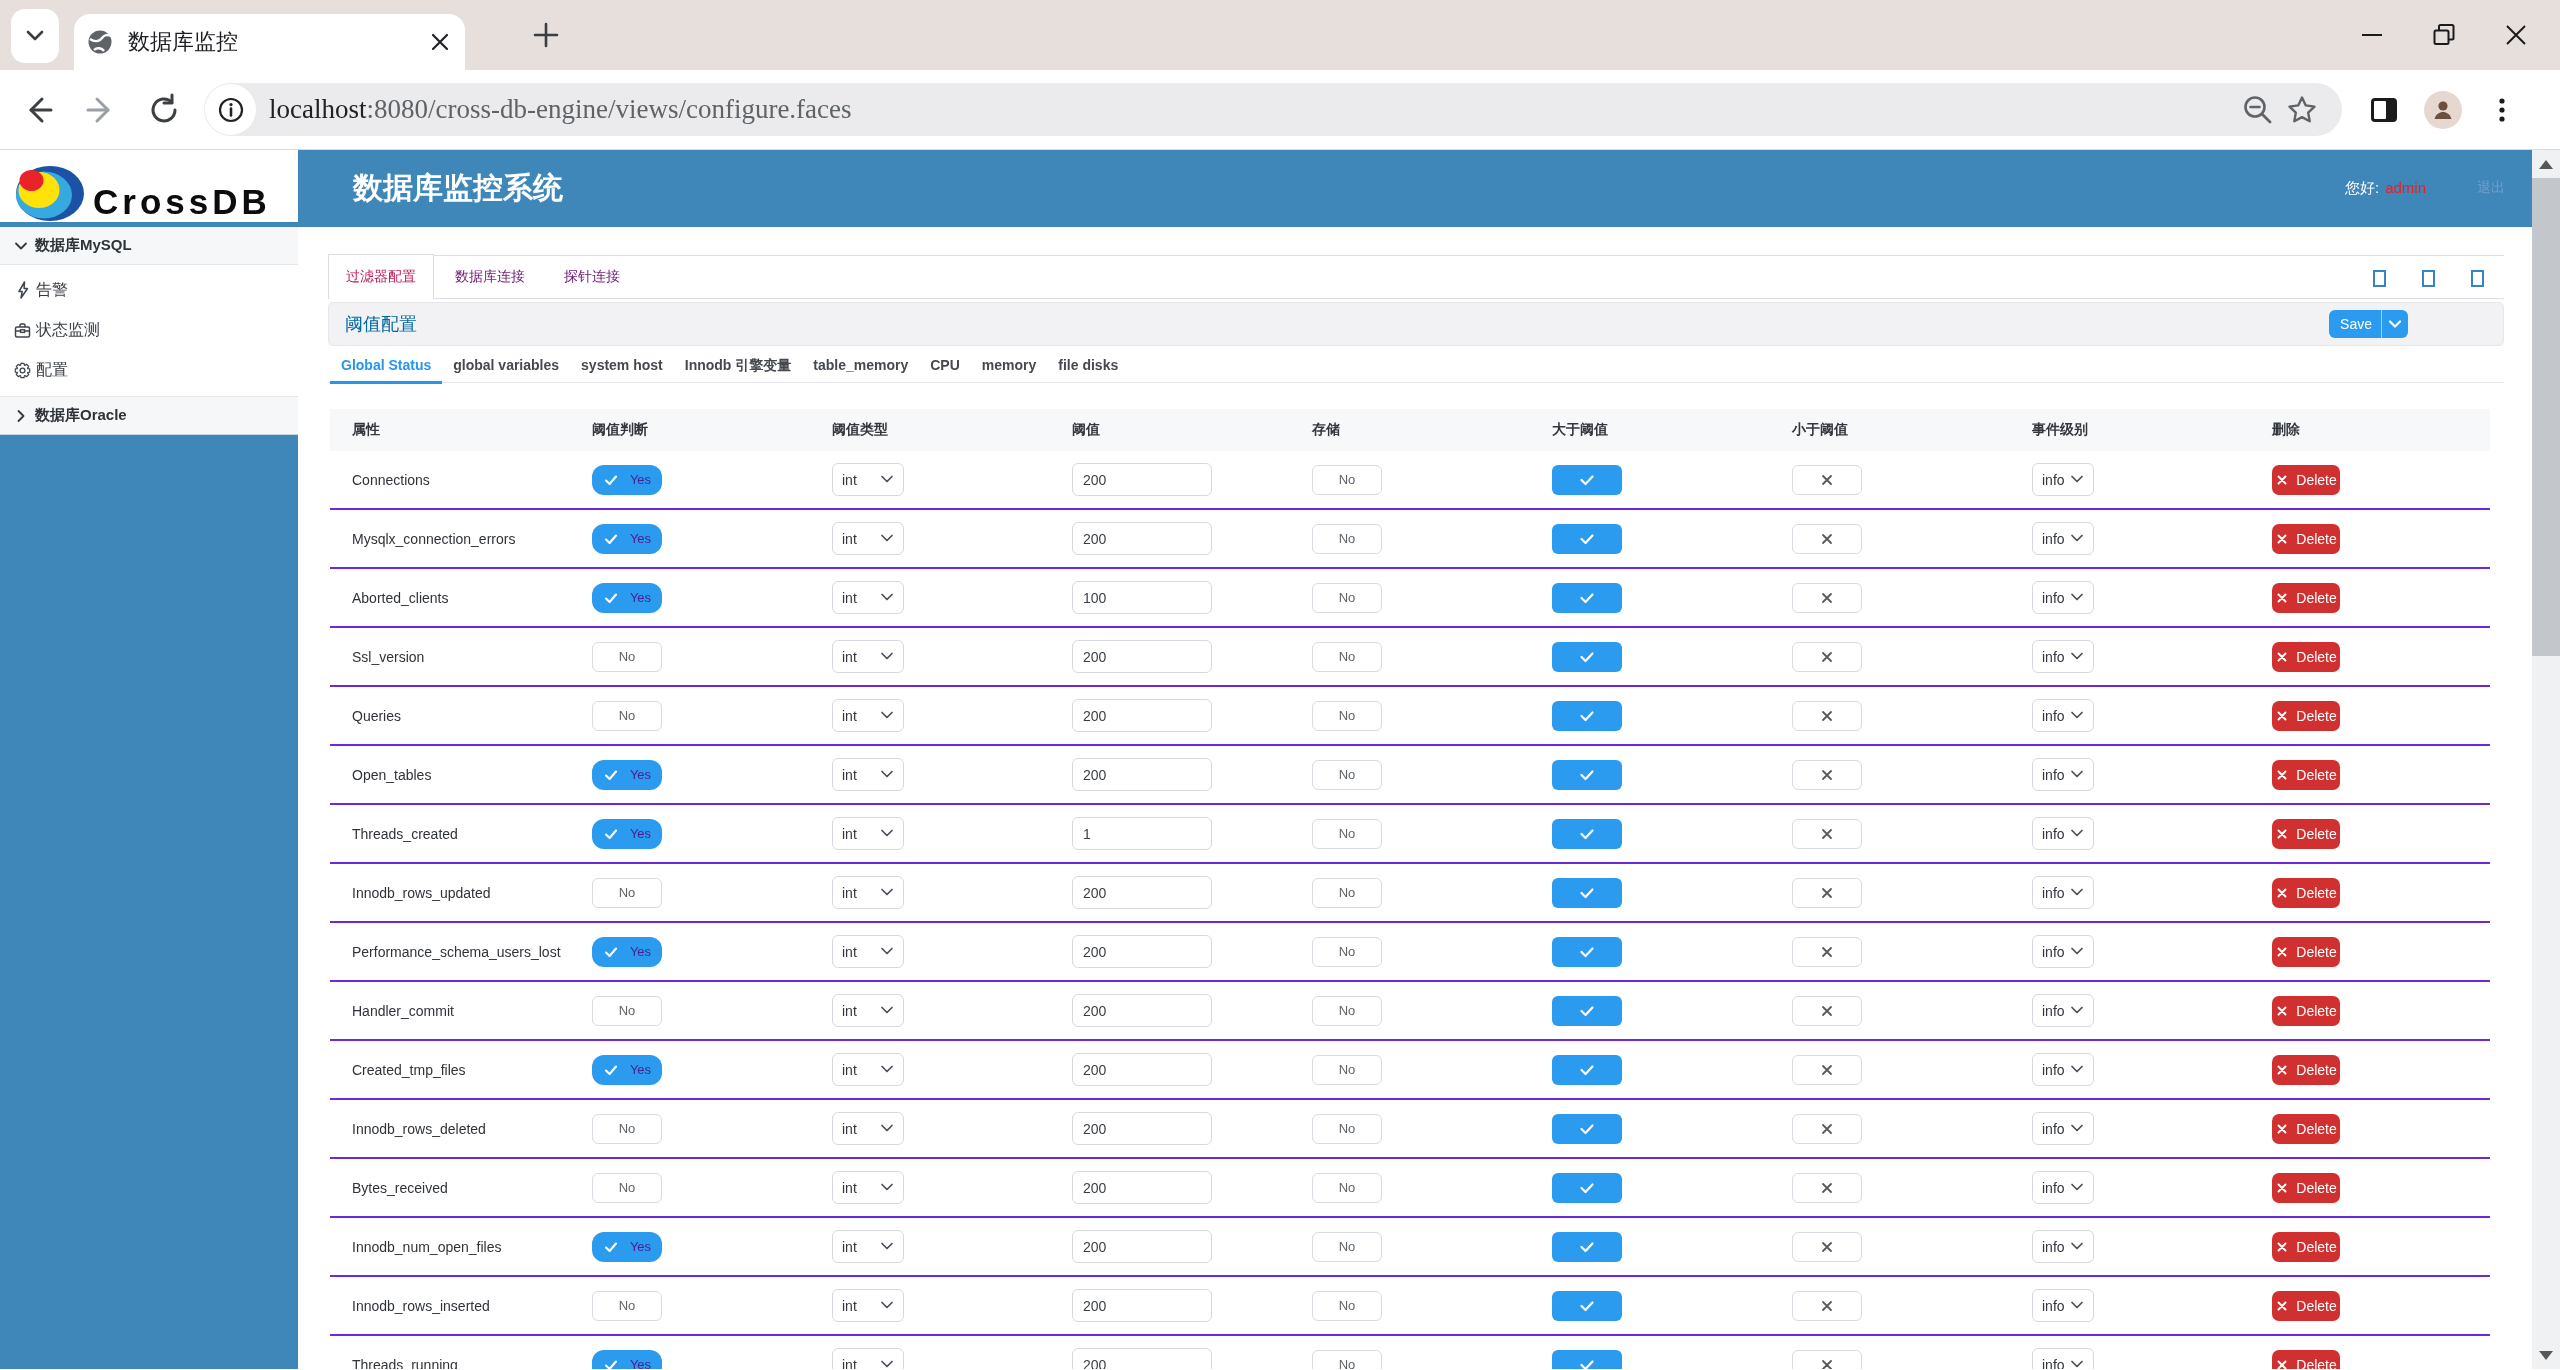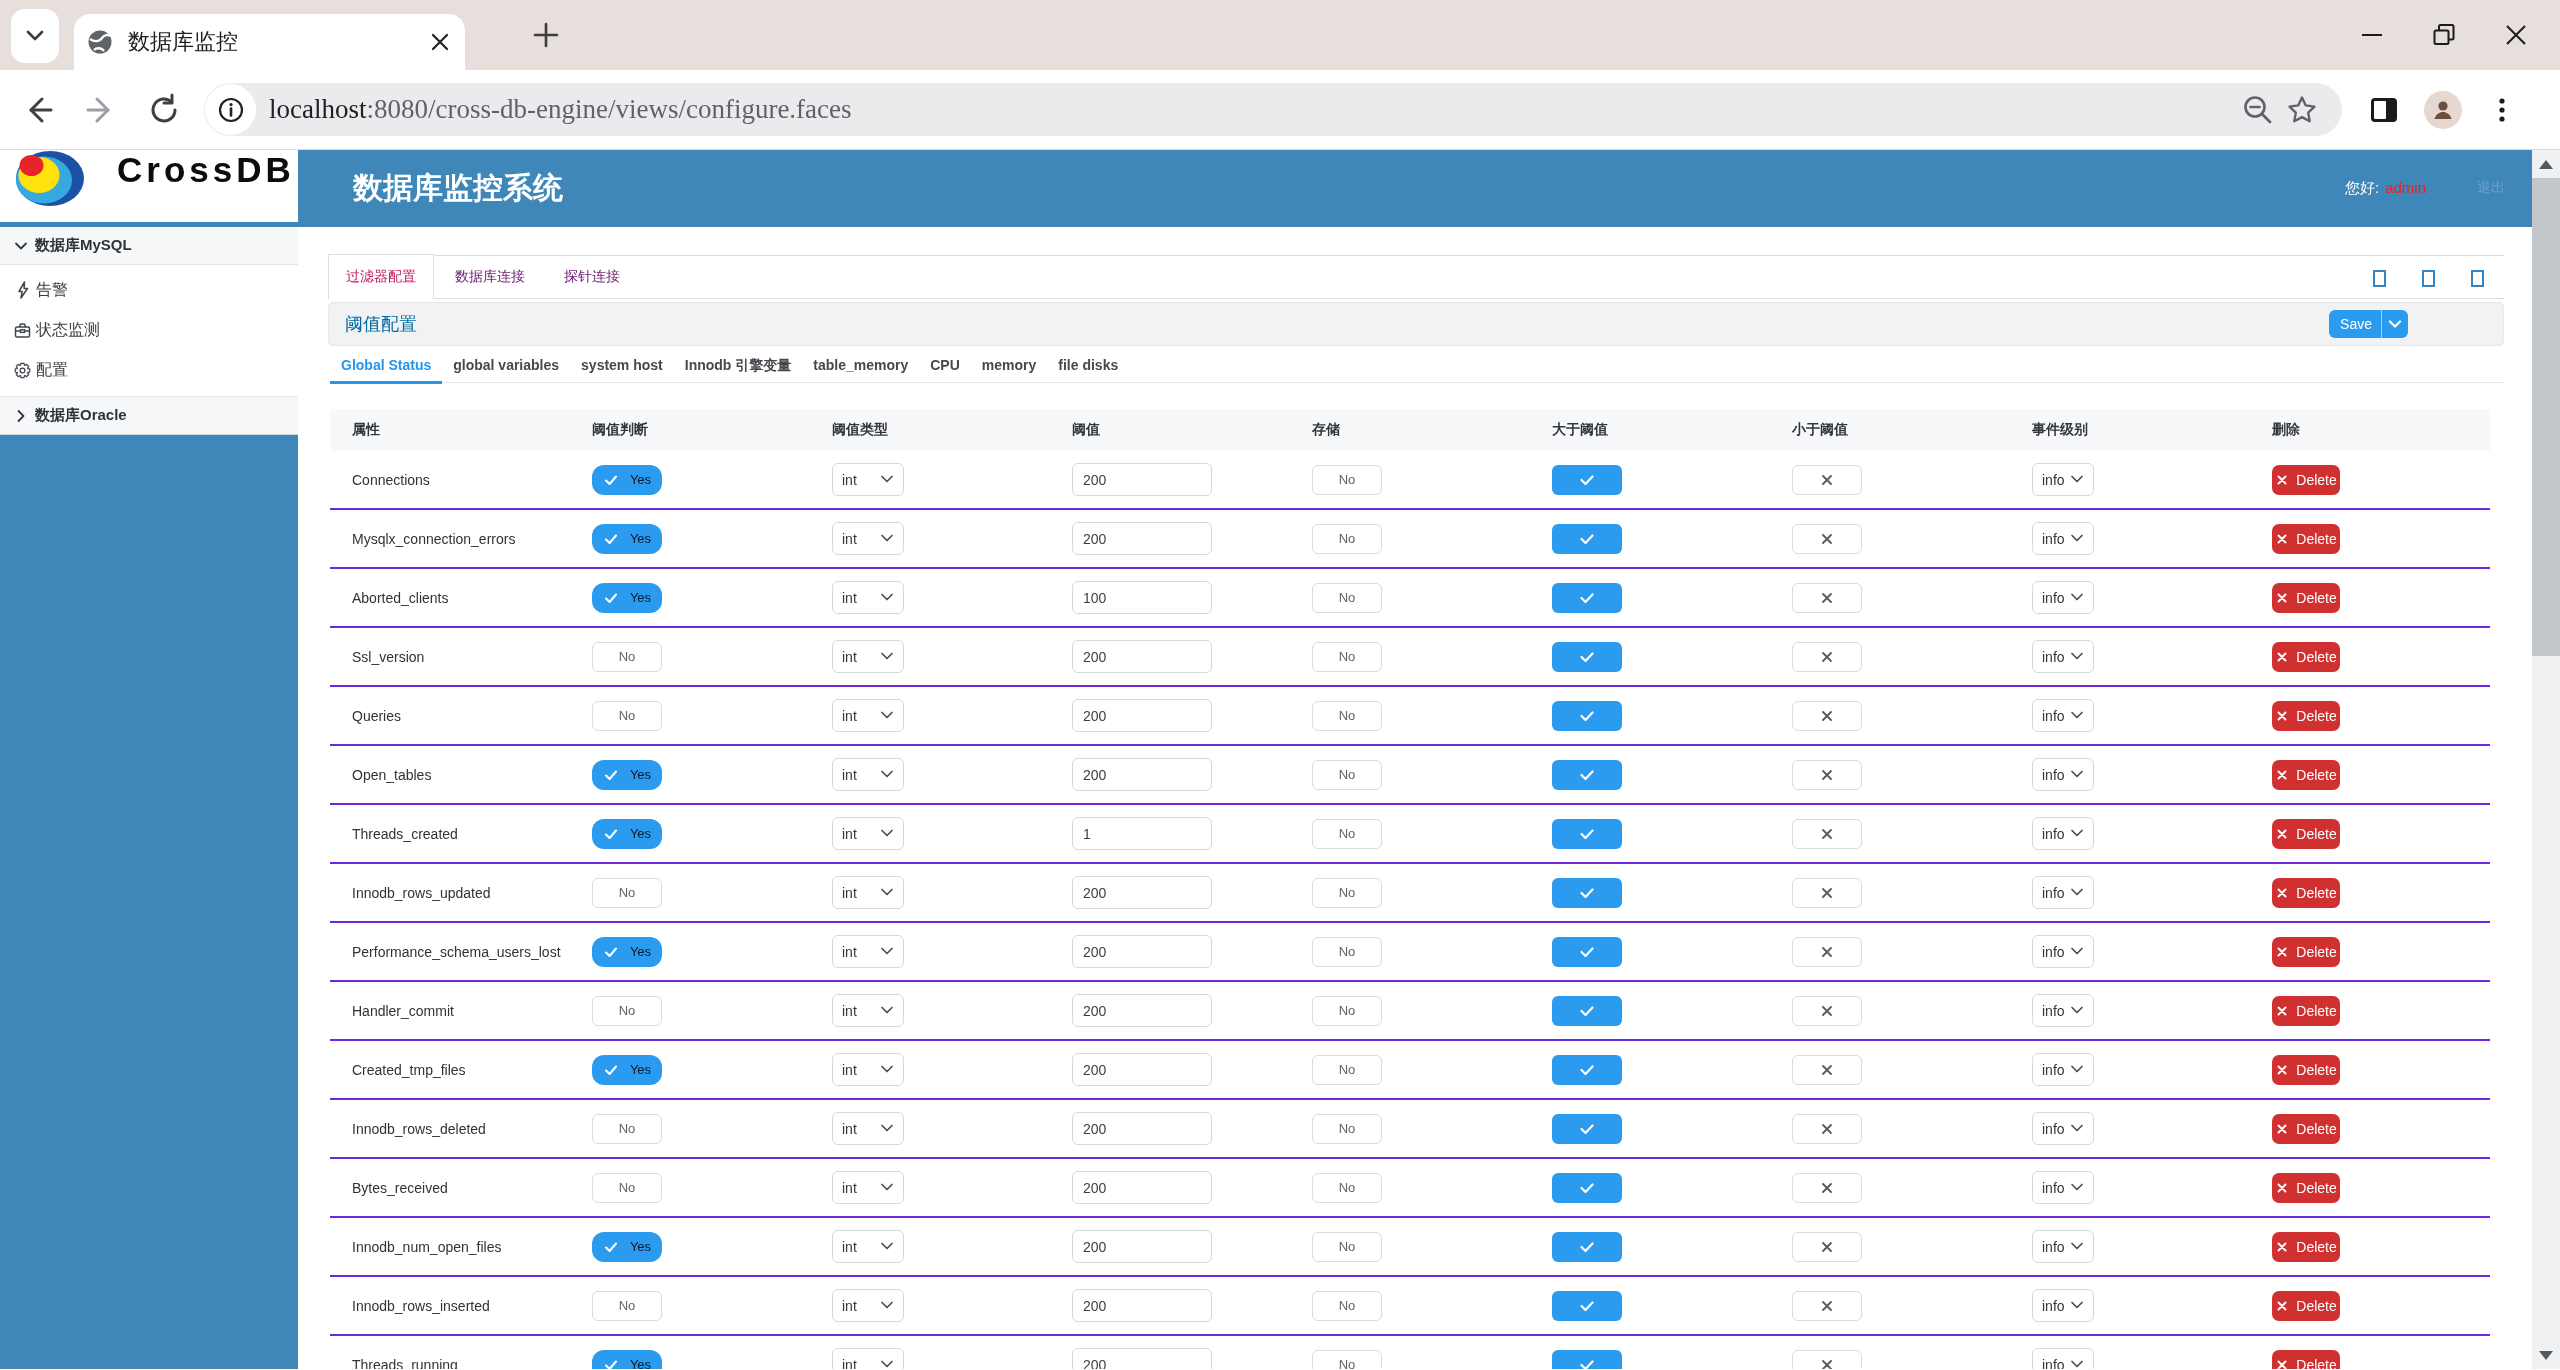--- a/index.html
+++ b/index.html
@@ -32,21 +32,21 @@
   .zoom-icon { margin-left:8px; }
   .toolbar-right { display:flex; align-items:center; margin-left:14px; }
   .avatar { width:38px; height:38px; border-radius:50%; background:#E6D8D1; display:flex; align-items:center; justify-content:center; margin:0 12px; }
 
   
   .browser-body { display:flex; height:1219px; }
   .page { flex:1; background:#3E87B8; display:flex; overflow:hidden; }
 
   
   .sidebar { width:298px; flex:0 0 298px; display:flex; flex-direction:column; }
-  .logo-box { height:72px; background:#fff; display:flex; align-items:flex-start; flex:0 0 72px;gap:24px; }
+  .logo-box { height:72px; background:#fff; display:flex; align-items:flex-end; flex:0 0 72px; }
   .logo-mark { margin-left:15px; }
   .brand { font-size:35px; font-weight:bold; color:#0c0c0c; margin-left:8px; letter-spacing:4px; }
   .accordion { margin-top:5px; background:#fff; border-bottom:1px solid #C9D4DC; }
   .acc-header { height:38px; background:#F6F7F9; display:flex; align-items:center; padding-left:13px; font-size:15px; font-weight:bold; color:#2E3338; }
   .acc-header .chev { margin-right:6px; display:flex; }
   .acc-header.top { border-bottom:1px solid #E4E6E9; }
   .acc-header.bottom { border-top:1px solid #E4E6E9; }
   .acc-items { background:#fff; padding:5px 0 6px; }
   .acc-item { height:40px; display:flex; align-items:center; padding-left:14px; font-size:16px; color:#3A3F45; }
   .acc-item .mi { width:17px; display:flex; justify-content:center; margin-right:5px; }
@@ -87,21 +87,21 @@
 
   
   .grid-table { margin-top:26px; margin-left:2px; width:2160px; }
   .trow { display:grid; grid-template-columns:repeat(9,240px); align-items:center; }
   .thead { height:42px; background:#F7F8FA; font-weight:bold; font-size:14px; color:#33373D; }
   .tbody-row { height:59px; border-bottom:2px solid #6d28d9; font-size:14px; color:#2F3338; }
   .tcell { padding-left:22px; }
   .ccell { padding-left:22px; }
 
   
-  .btn-yes { width:70px; height:30px; border-radius:12px; background:#2B9BF0; border:none; color:#0f172a; font-size:13px; display:inline-flex; align-items:center; justify-content:center; gap:11px; }
+  .btn-yes { width:70px; height:30px; border-radius:12px; background:#2B9BF0; border:none; color:#4c1d95; font-size:13px; display:inline-flex; align-items:center; justify-content:center; gap:11px; }
   .btn-no  { width:70px; height:30px; border-radius:6px; background:#fff; border:1px solid #D8DBDF; color:#5F6469; font-size:13px; display:inline-flex; align-items:center; justify-content:center; }
   .btn-check { width:70px; height:30px; border-radius:6px; background:#2B9BF0; border:none; display:inline-flex; align-items:center; justify-content:center; }
   .btn-x { width:70px; height:30px; border-radius:6px; background:#fff; border:1px solid #D8DBDF; display:inline-flex; align-items:center; justify-content:center; }
   .sel { height:33px; background:#fff; border:1px solid #D5D9DE; border-radius:6px; display:inline-flex; align-items:center; font-size:14px; color:#33373D; padding:0 9px 0 9px; }
   .sel-type { width:72px; }
   .sel-level { width:62px; }
   .sel .sel-val { flex:1; }
   .inp { width:140px; height:33px; background:#fff; border:1px solid #D5D9DE; border-radius:6px; font-size:14px; color:#3A3F44; padding:0 10px; font-family:inherit; }
   .btn-del { width:68px; height:30px; border-radius:7px; background:#D13030; border:none; color:#fff; font-size:14px; display:inline-flex; align-items:center; justify-content:center; gap:7px; }
 

